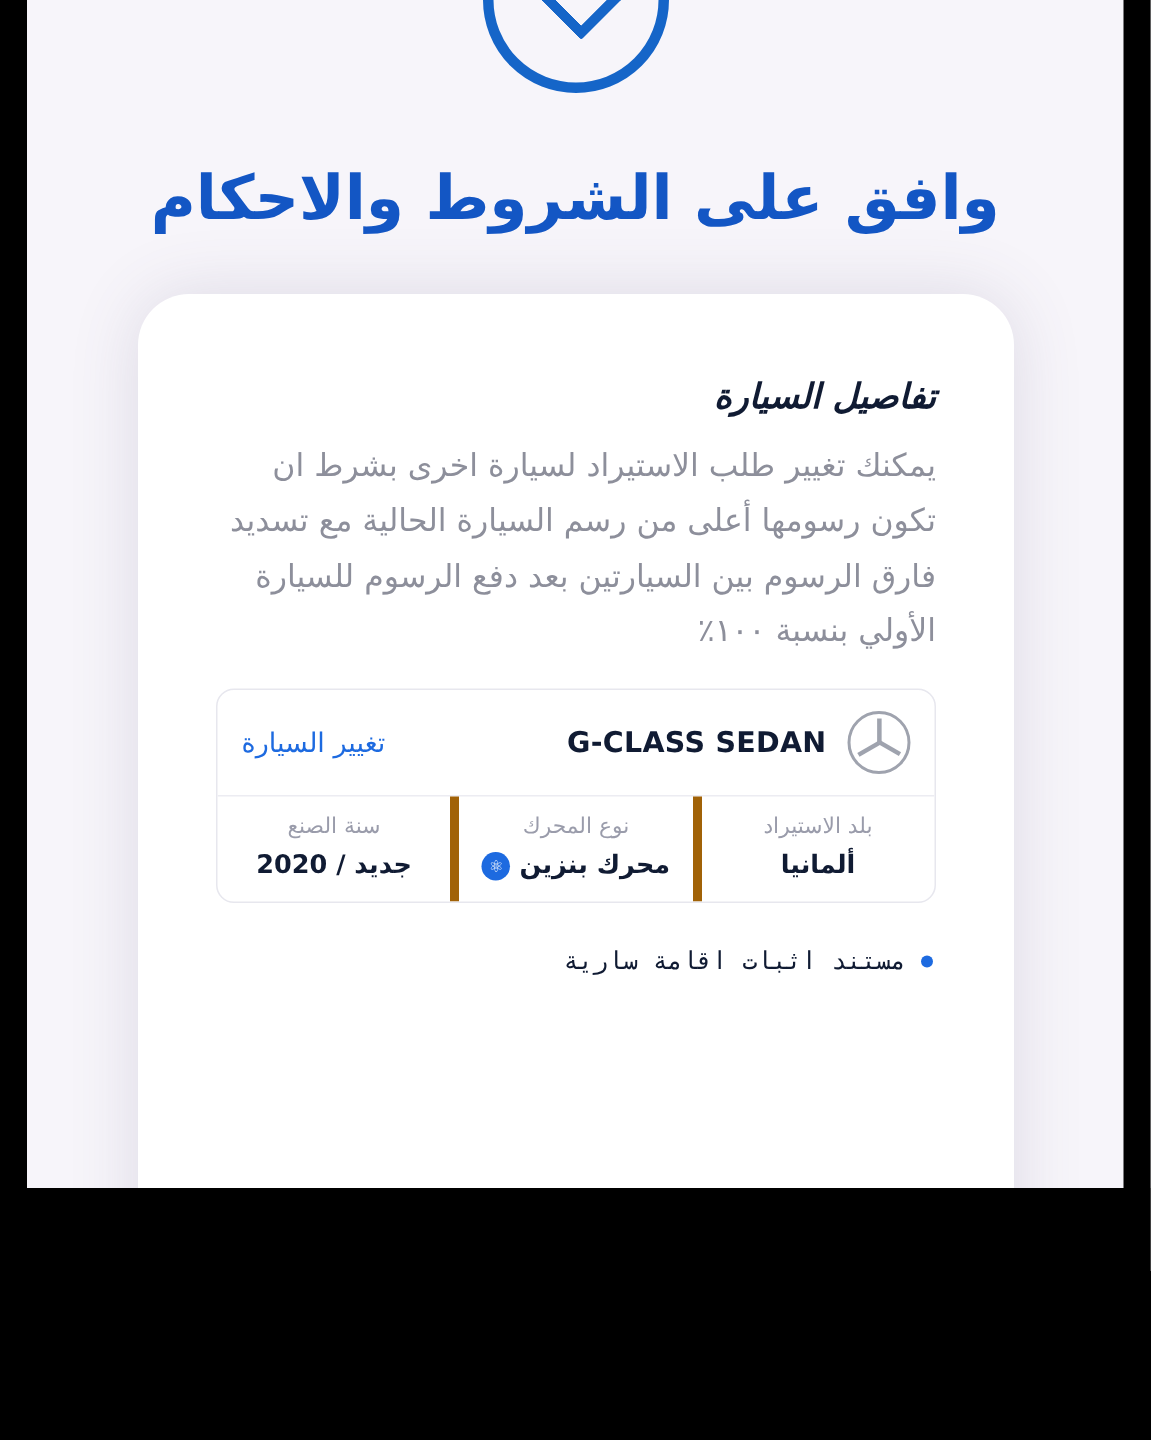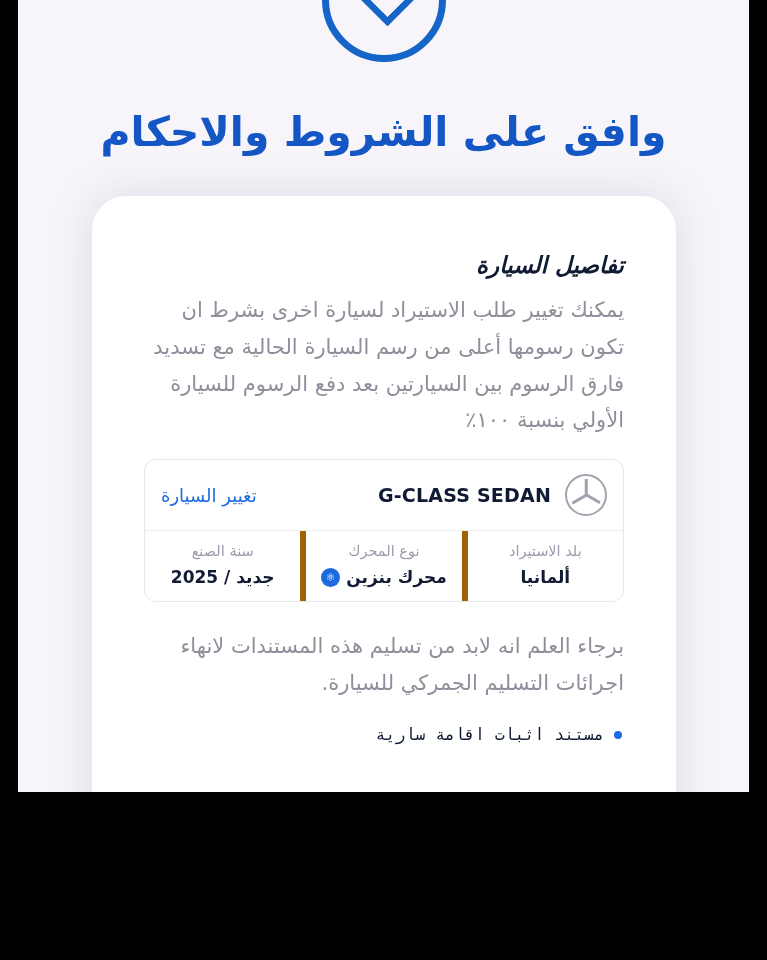--- a/index.html
+++ b/index.html
@@ -288,27 +288,26 @@
             <div class="car-cell">
               <div class="cell-label">نوع المحرك</div>
               <div class="cell-value">
                 <span>محرك بنزين</span>
                 <span class="fuel-dot">⚛</span>
               </div>
             </div>
             <div class="car-cell">
               <div class="cell-label">سنة الصنع</div>
               <div class="cell-value">
-                <span>جديد / 2025</span>
+                <span>جديد / 2020</span>
               </div>
             </div>
           </div>
         </div>
 
-        <p class="section-desc">برجاء العلم انه لابد من تسليم هذه المستندات لانهاء اجرائات التسليم الجمركي للسيارة.</p>
 
         <ul class="docs">
           <li>مستند اثبات اقامة سارية</li>
         </ul>
 
       </div>
     </div>
   </div>
 
 </div>

